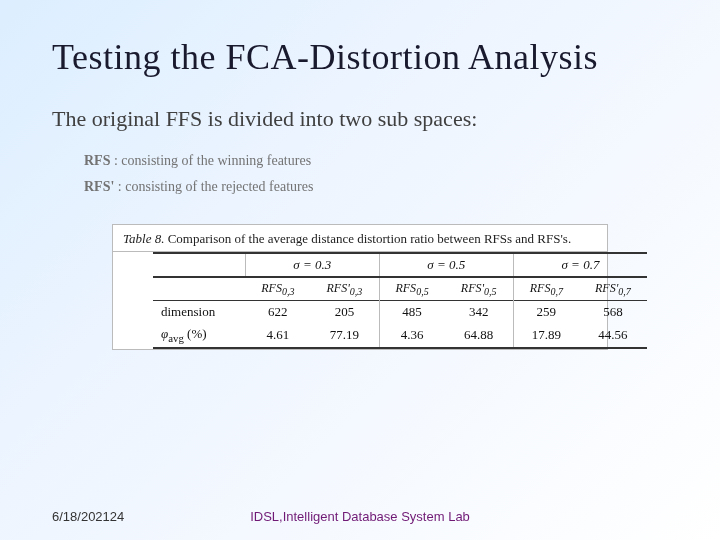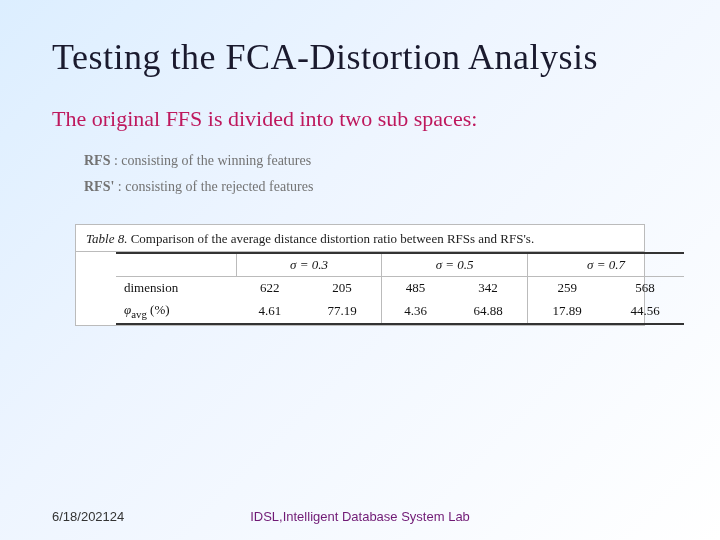--- a/index.html
+++ b/index.html
@@ -28,21 +28,21 @@
       color: #1a1a2e;
       margin-bottom: 28px;
       letter-spacing: 0.5px;
     }
 
     .title .italic-part {
     }
 
     .subtitle {
       font-size: 22px;
-      color: #be185d;
+      color: #404040;
       margin-bottom: 18px;
       font-weight: normal;
     }
 
     .bullet-list {
       margin-left: 32px;
       margin-bottom: 22px;
     }
 
     .bullet-item {
@@ -53,21 +53,21 @@
     }
 
     .bullet-item .label {
       font-weight: bold;
     }
 
     .table-container {
       background: #fff;
       border: 1px solid #bbb;
       margin: 0 auto;
-      width: 570px;
+      width: 496px;
       font-family: 'Times New Roman', Times, serif;
       font-size: 13px;
     }
 
     .table-caption {
       padding: 6px 10px 4px 10px;
       font-size: 13px;
       color: #222;
       border-bottom: 1px solid #bbb;
     }
@@ -179,20 +179,29 @@
       <span>  Comparison of the average distance distortion ratio between RFSs and RFS's.</span>
     </div>
     <table>
       <thead>
         <tr class="sigma-header">
           <th class="left"></th>
           <th colspan="2"><i>σ</i> = 0.3</th>
           <th colspan="2" class="col-sep"><i>σ</i> = 0.5</th>
           <th colspan="2" class="col-sep"><i>σ</i> = 0.7</th>
         </tr>
+        <tr class="subheader">
+          <th class="left"></th>
+          <th><i>RFS</i><sub>0,3</sub></th>
+          <th><i>RFS'</i><sub>0,3</sub></th>
+          <th class="col-sep"><i>RFS</i><sub>0,5</sub></th>
+          <th><i>RFS'</i><sub>0,5</sub></th>
+          <th class="col-sep"><i>RFS</i><sub>0,7</sub></th>
+          <th><i>RFS'</i><sub>0,7</sub></th>
+        </tr>
       </thead>
       <tbody>
         <tr>
           <td class="left">dimension</td>
           <td>622</td>
           <td>205</td>
           <td class="col-sep">485</td>
           <td>342</td>
           <td class="col-sep">259</td>
           <td>568</td>

